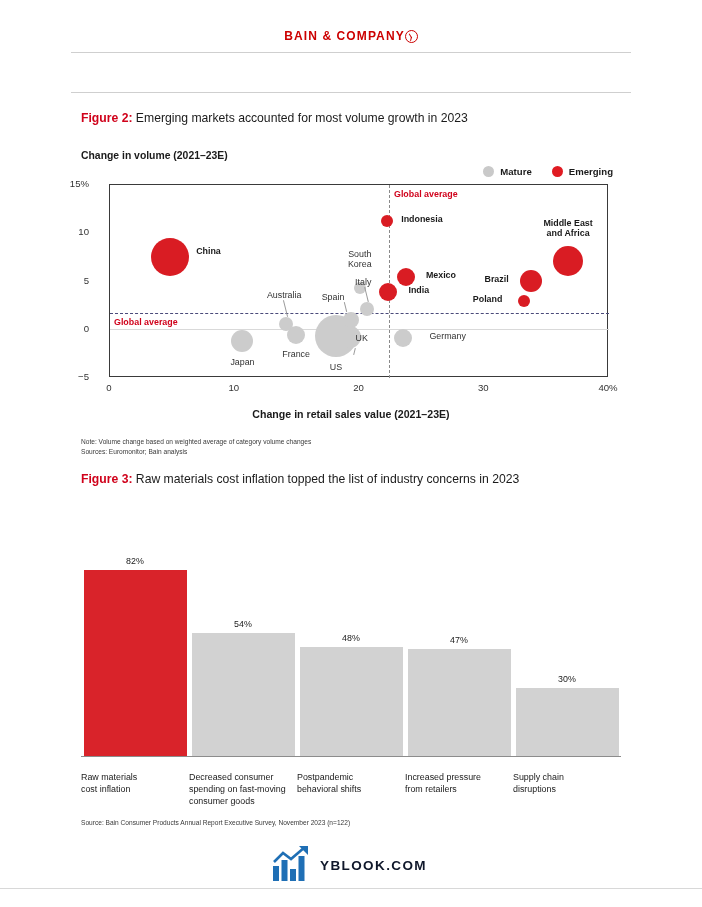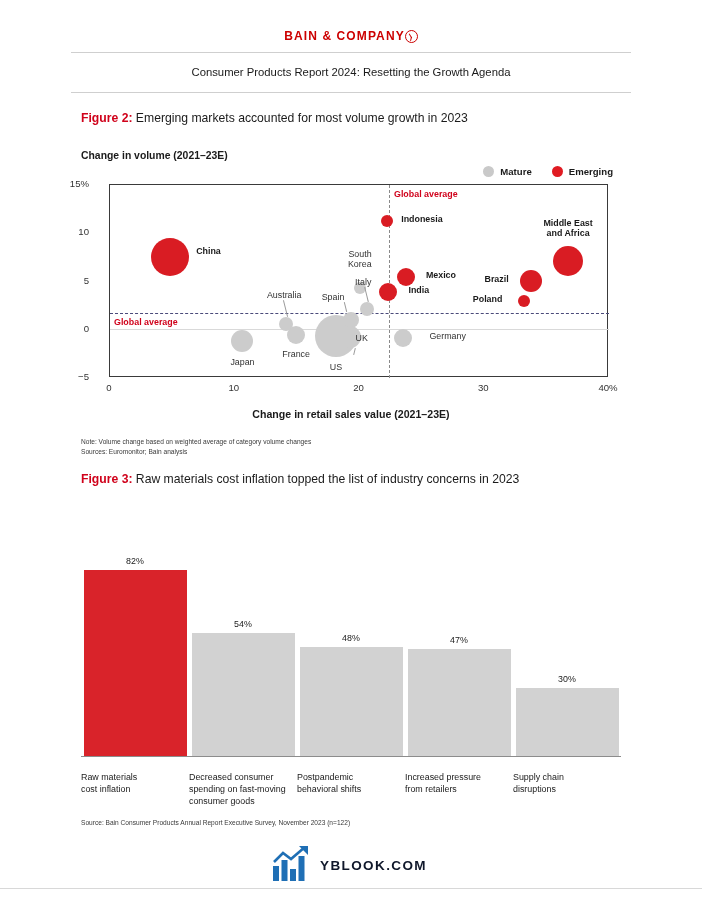--- a/index.html
+++ b/index.html
@@ -178,21 +178,20 @@
 
 <div class="page">
 
   <div class="brand-bar">
     <span class="brand-logo">
       <span>BAIN &amp; COMPANY</span>
       <span class="brand-mark"></span>
     </span>
   </div>
   <div class="hr-top"></div>
-  <div class="doc-subtitle">Consumer Products Report 2024: Resetting the Growth Agenda</div>
   <div class="hr-under-sub"></div>
 
   <div class="fig-title" id="fig2-title">
     <span class="lbl">Figure 2:</span><span> Emerging markets accounted for most volume growth in 2023</span>
   </div>
 
   <div class="chart2">
     <div class="axis-title-y">Change in volume (2021–23E)</div>
 
     <div class="legend">
@@ -235,21 +234,21 @@
         <div class="pt-label mature-lbl" style="text-align: center; transform: translate(-50%, -50%); left: 284.145px; top: 295.925px;">Australia</div>
         <div class="bubble mature" title="France" style="left: 296.125px; top: 334.54px; width: 18px; height: 18px;"></div>
         <div class="pt-label mature-lbl" style="text-align: center; transform: translate(-50%, -50%); left: 296.125px; top: 354.54px;">France</div>
         <div class="bubble mature" title="US" style="left: 336.045px; top: 335.505px; width: 42px; height: 42px;"></div>
         <div class="pt-label mature-lbl" style="text-align: center; transform: translate(-50%, -50%); left: 336.045px; top: 367.505px;">US</div>
         <div class="leader" style="left: 344.715px; top: 302.065px; height: 10px; transform: rotate(-14deg);"></div>
         <div class="bubble mature" title="Spain" style="left: 351.015px; top: 320.065px; width: 16px; height: 16px;"></div>
         <div class="pt-label mature-lbl" style="text-align: center; transform: translate(-50%, -50%); left: 333.015px; top: 298.065px;">Spain</div>
         <div class="bubble mature" title="South
 Korea" style="left: 359.748px; top: 288.22px; width: 12px; height: 12px;"></div>
-        <div class="pt-label mature-lbl" style="text-align: right; transform: translate(-50%, -50%); left: 359.748px; top: 260.22px;">South
+        <div class="pt-label mature-lbl" style="text-align: center; transform: translate(-50%, -50%); left: 359.748px; top: 260.22px;">South
 Korea</div>
         <div class="leader" style="left: 365.832px; top: 287.45px; height: 15px; transform: rotate(-14deg);"></div>
         <div class="bubble mature" title="Italy" style="left: 367.232px; top: 309.45px; width: 14px; height: 14px;"></div>
         <div class="pt-label mature-lbl" style="text-align: center; transform: translate(-50%, -50%); left: 363.232px; top: 283.45px;">Italy</div>
         <div class="leader" style="left: 353.967px; top: 348.435px; height: 7px; transform: rotate(14deg);"></div>
         <div class="bubble mature" title="UK" style="left: 349.767px; top: 337.435px; width: 22px; height: 22px;"></div>
         <div class="pt-label mature-lbl" style="text-align: right; transform: translate(-50%, -50%); left: 361.767px; top: 339px;">UK</div>
         <div class="bubble mature" title="Germany" style="left: 403.41px; top: 338.4px; width: 18px; height: 18px;"></div>
         <div class="pt-label mature-lbl" style="text-align: left; transform: translate(0px, -50%); left: 429.41px; top: 337.4px;">Germany</div>
         <div class="bubble emerging" title="Indonesia" style="left: 387.192px; top: 220.67px; width: 12px; height: 12px;"></div>

